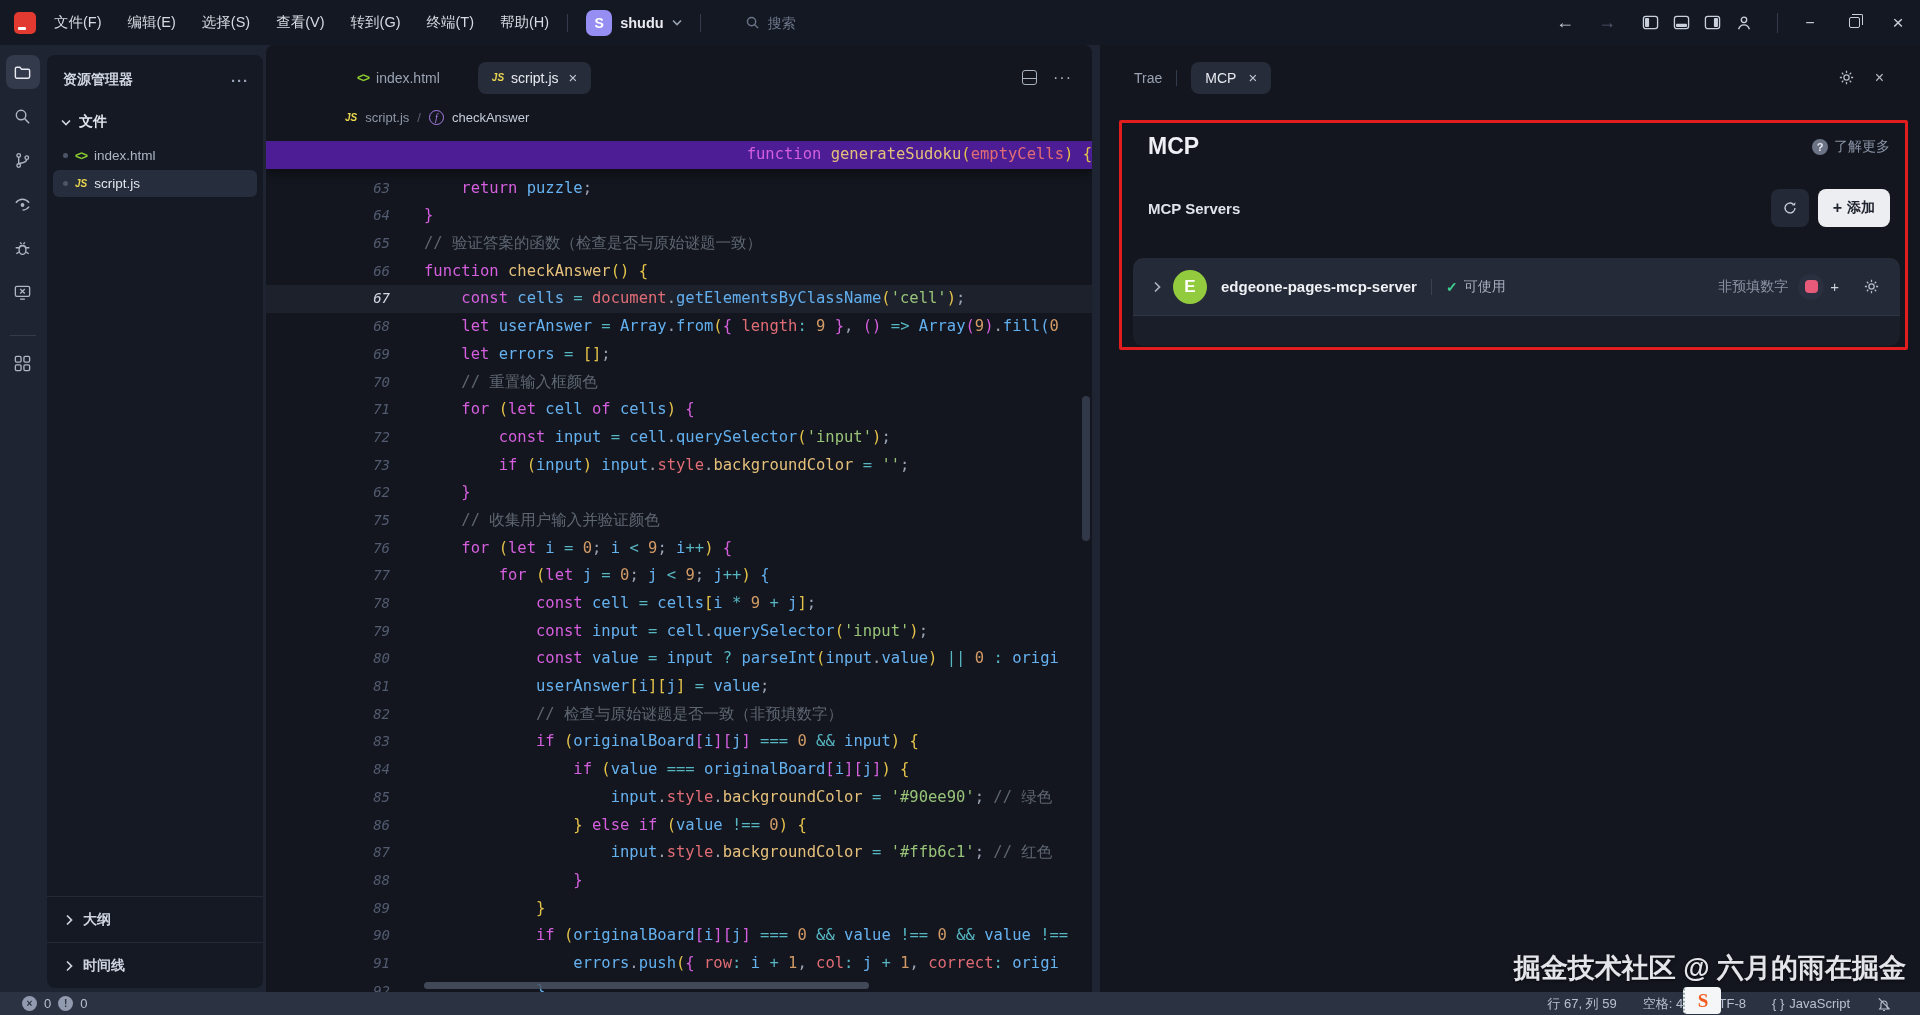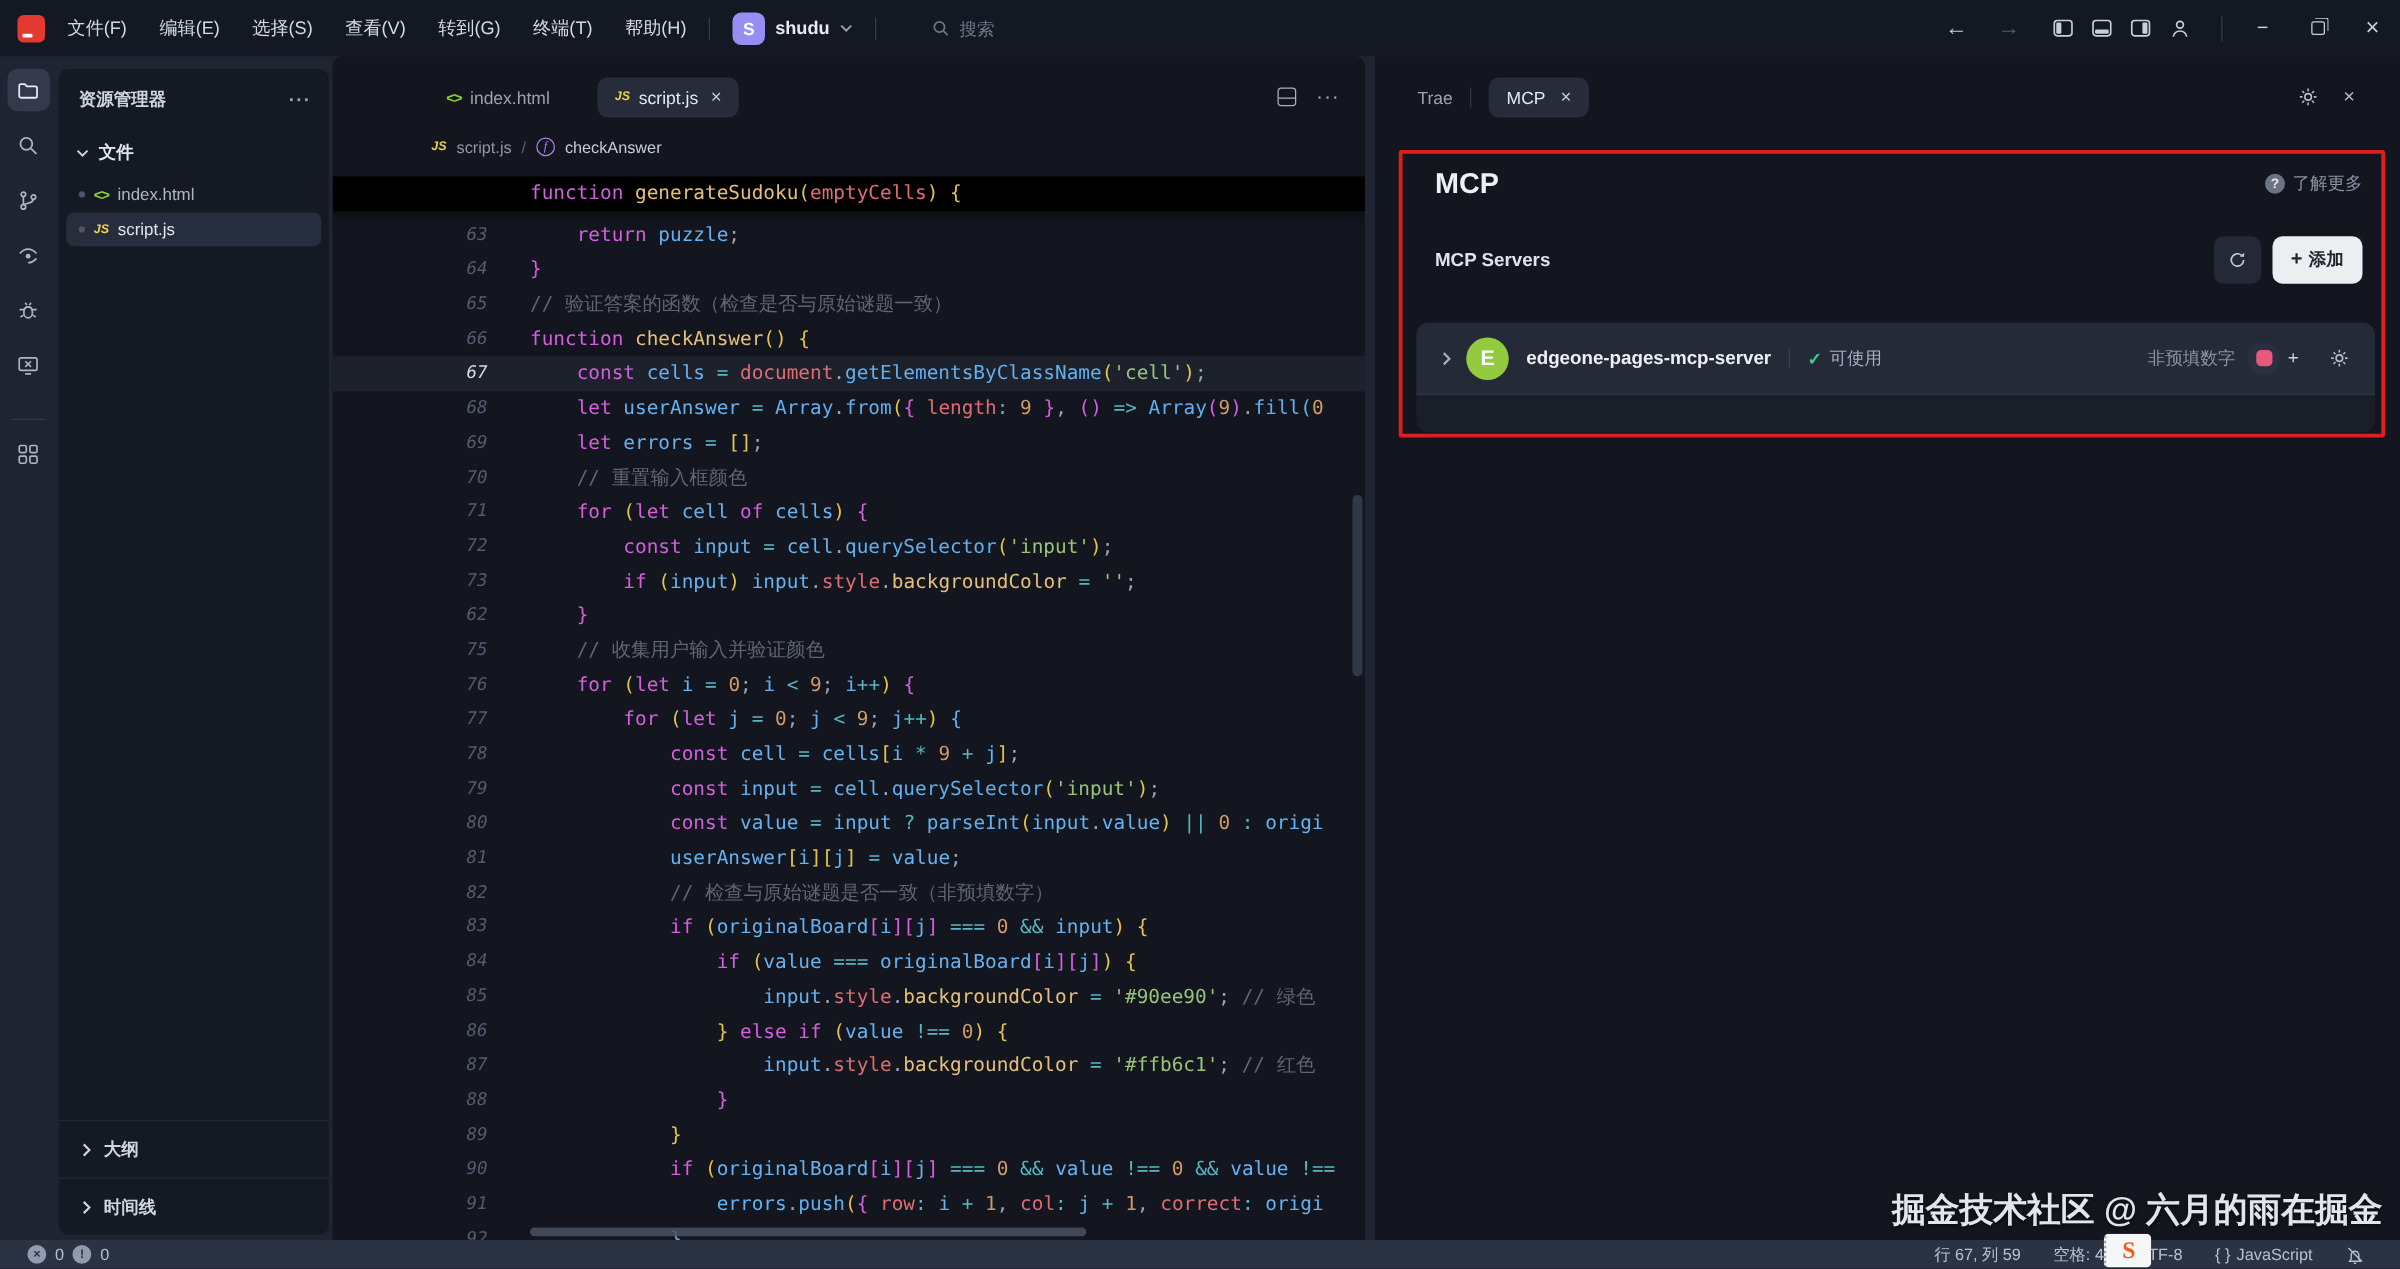--- a/index.html
+++ b/index.html
@@ -67,21 +67,21 @@
   
   .breadcrumb { position:absolute; top:55px; left:0; right:0; height:34px; display:flex; align-items:center; gap:8px; padding-left:79px; font-size:13px; color:#8e97a8; }
   .bc-js { color:#e8d44d; font-weight:bold; font-size:10px; font-style:italic; }
   .bc-sep { color:#5a6274; }
   .bc-fn { width:15px; height:15px; border:1.4px solid #a97fe8; border-radius:50%; color:#a97fe8; font-size:10px; font-style:italic; display:flex; align-items:center; justify-content:center; font-family:"Liberation Serif",serif; }
   .bc-symbol { color:#c5ccda; }
 
   
   .code-area { position:absolute; top:96px; left:0; right:0; bottom:0; overflow:hidden; font-family:"DejaVu Sans Mono", monospace; font-size:15.5px; }
   .code-row { display:flex; height:27.7px; line-height:27.7px; white-space:pre; }
-  .code-row.sticky { background:#000000; box-shadow:0 5px 8px rgba(0,0,0,.35); position:relative; z-index:2; margin-bottom:6px; }
+  .code-row.sticky { background:#4c1d95; box-shadow:0 5px 8px rgba(0,0,0,.35); position:relative; z-index:2; margin-bottom:6px;justify-content:space-between; }
   .code-row.active-line { background:rgba(120,140,180,.10); }
   .gutter { width:124px; flex:none; text-align:right; color:#525b70; font-size:14px;font-style:italic; }
   .active-line .gutter { color:#d2d8e6;text-align:right; }
   .code-text { padding-left:34px; }
   .tk-kw{color:#d55fde} .tk-fn{color:#e5c07b} .tk-var{color:#66b2f0} .tk-mb{color:#61afef}
   .tk-prop{color:#e06c75} .tk-str{color:#98c379} .tk-num{color:#d19a66} .tk-cm{color:#5e6672}
   .tk-op{color:#56b6c2} .tk-pl{color:#9ba4b5} .tk-b1{color:#e5c34a} .tk-b2{color:#d55fde} .tk-b3{color:#61afef}
   .vscroll { position:absolute; right:2px; top:255px; width:8px; height:145px; border-radius:4px; background:#39415355; background:#3a4254; opacity:.8; z-index:3; }
   .hscroll { position:absolute; left:158px; bottom:3px; width:445px; height:7px; border-radius:4px; background:#4a5264; opacity:.85; z-index:3; }
 

